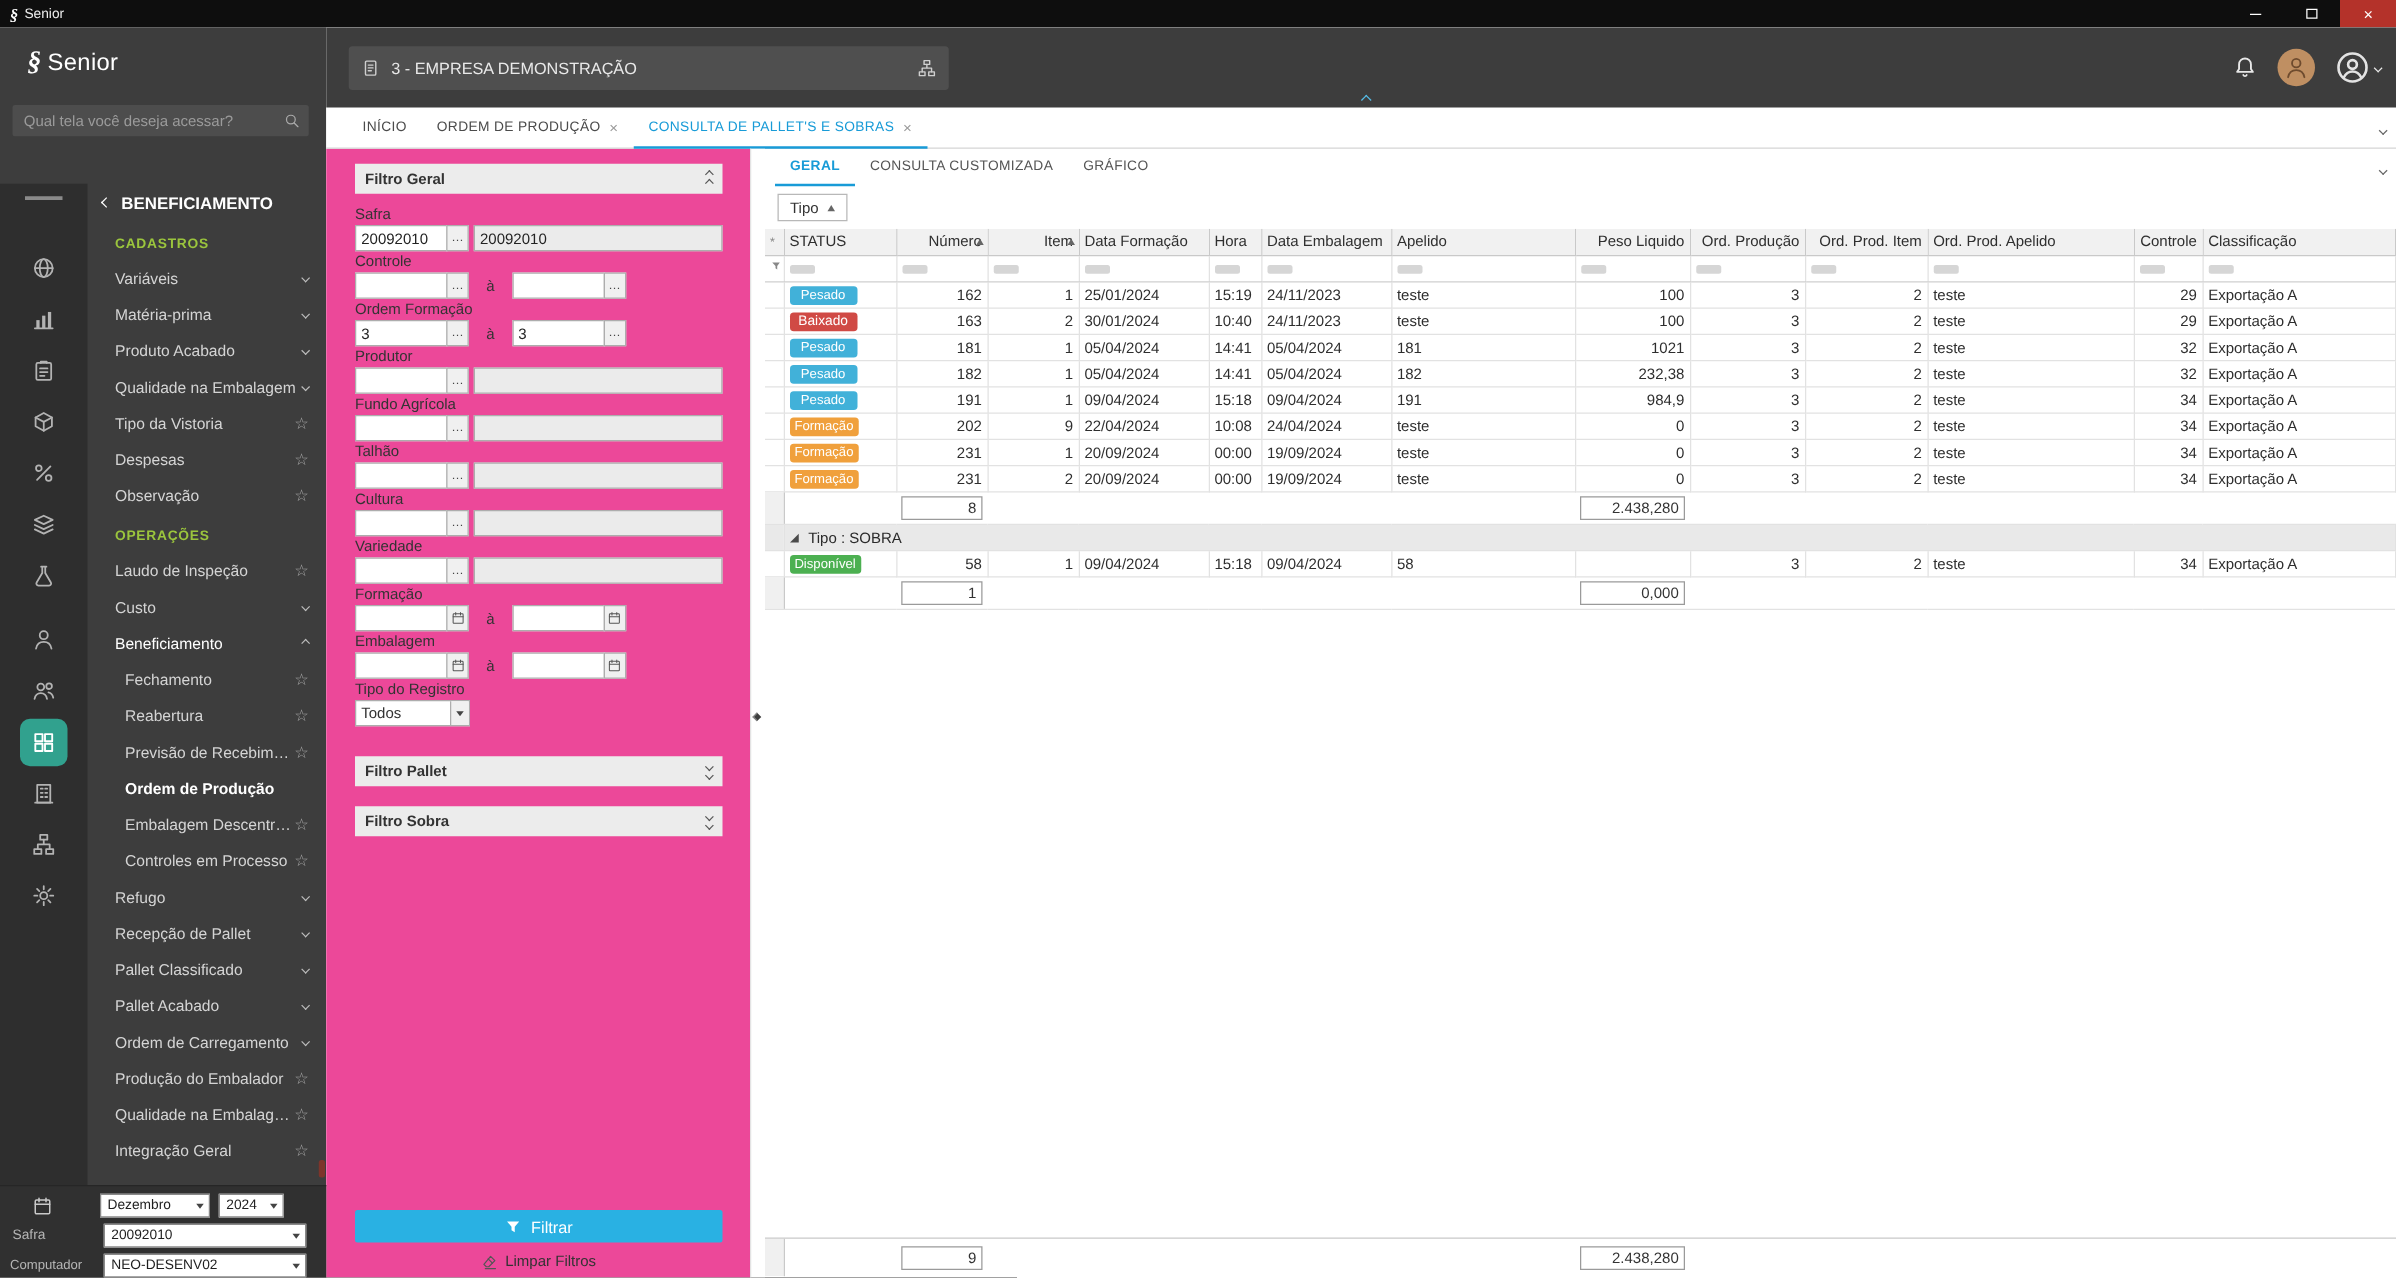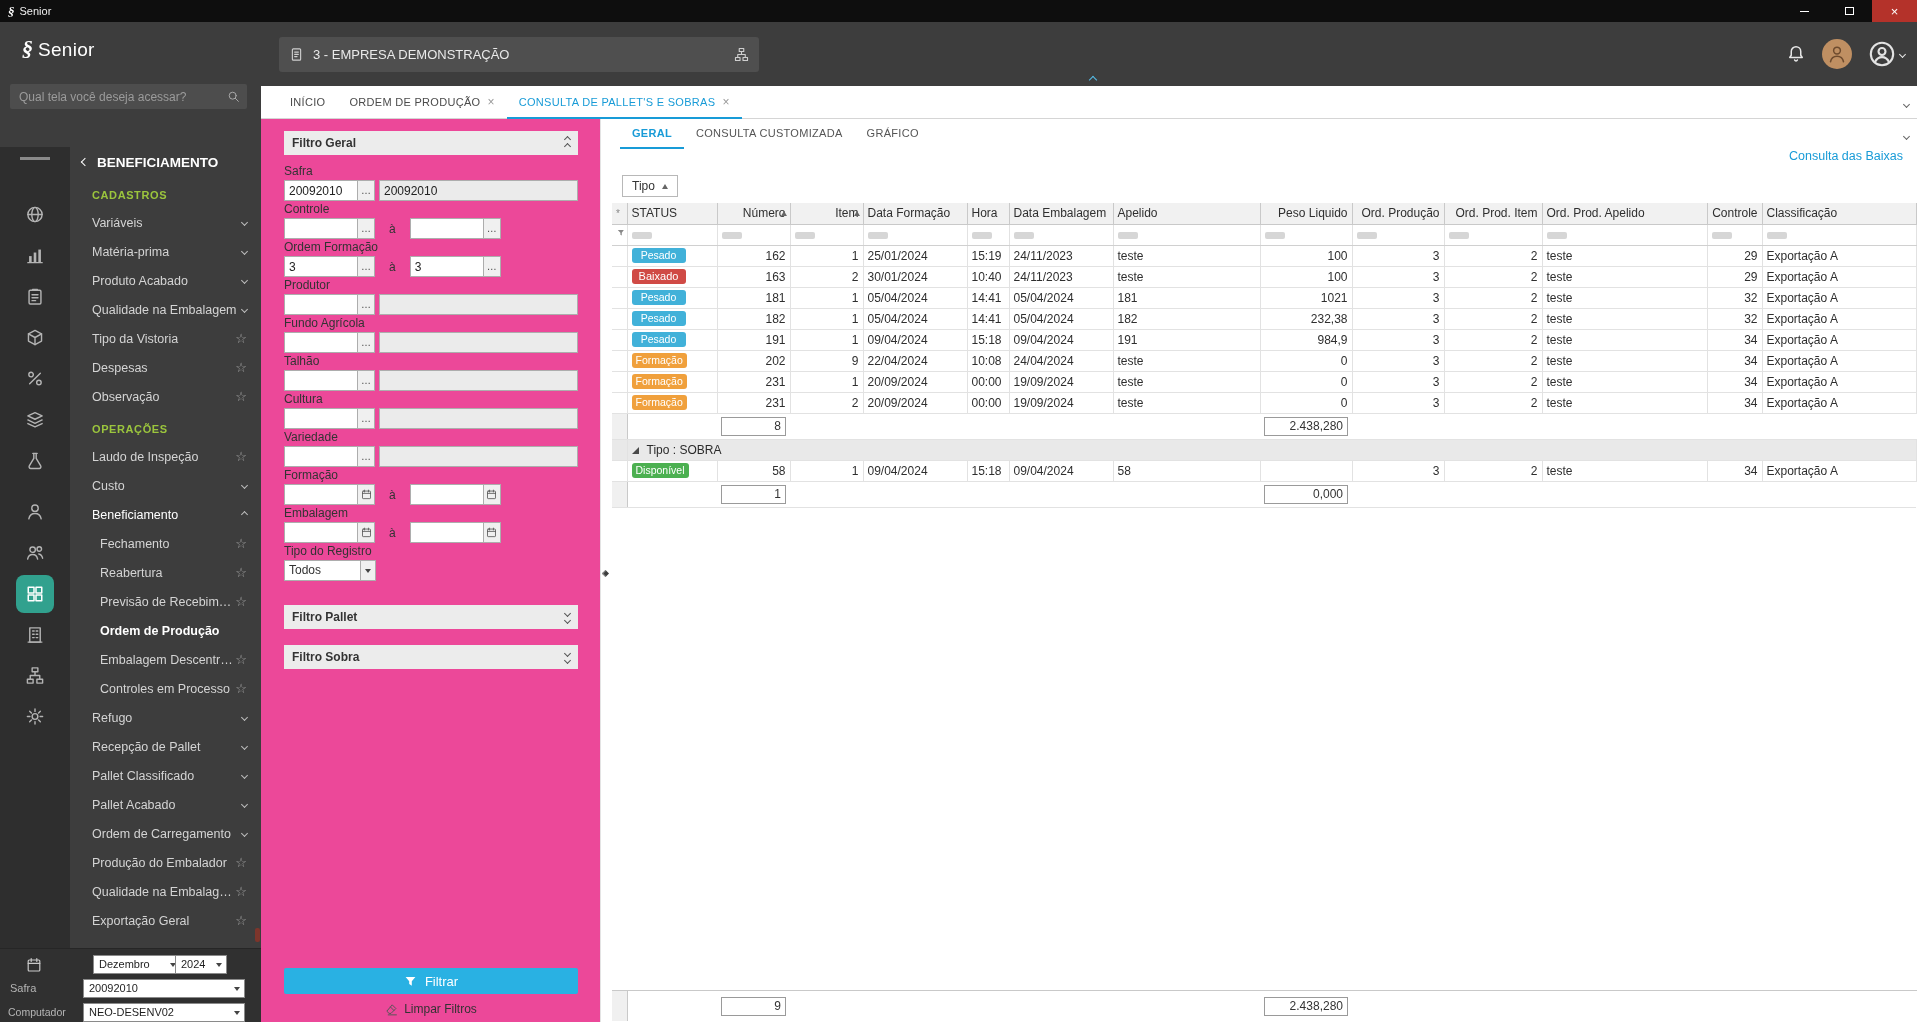--- a/index.html
+++ b/index.html
@@ -376,35 +376,35 @@
               </div>
               <div class="mitem">
                 <span class="mlabel">Produção do Embalador</span>
                 <span class="star">☆</span>
               </div>
               <div class="mitem">
                 <span class="mlabel">Qualidade na Embalagem</span>
                 <span class="star">☆</span>
               </div>
               <div class="mitem">
-                <span class="mlabel">Exportação Geral</span>
+                <span class="mlabel">Integração Geral</span>
                 <span class="star">☆</span>
               </div>
             </div>
           <div class="menu-thumb"></div>
         </div>
       </div>
       <div class="left-foot">
         <span class="lf-cal ico" id="cal-ico">
             <svg viewBox="0 0 16 16" fill="none" stroke="currentColor" stroke-width="1.2" stroke-linecap="round" stroke-linejoin="round" style="width:100%;height:100%;display:block">
               <rect x="2.2" y="3" width="11.6" height="11" rx="1"></rect>
               <path d="M2.2 6.4h11.6M5.2 1.6v2.8M10.8 1.6v2.8"></path>
             </svg>
           </span>
-        <div class="lf-sel" style="left:93px;top:6px;width:88px">Dezembro</div>
+        <div class="lf-sel" style="left:80px;top:6px;width:88px">Dezembro</div>
         <div class="lf-sel" style="left:175px;top:6px;width:52px">2024</div>
         <span class="lf-label" style="left:10px;top:33px">Safra</span>
         <div class="lf-sel" style="left:83px;top:30px;width:162px">20092010</div>
         <span class="lf-label" style="left:8px;top:57px;font-size:10.5px">Computador</span>
         <div class="lf-sel" style="left:83px;top:54px;width:162px">NEO-DESENV02</div>
       </div>
     </div>
 
     <div class="main">
       <div class="topbar">
@@ -658,23 +658,20 @@
         </div>
 
         <section class="gridarea">
           <div class="subtabs">
             <div class="tabs" id="subtabs" style="display:flex">
                 <div class="subtab active">GERAL</div>
                 <div class="subtab">CONSULTA CUSTOMIZADA</div>
                 <div class="subtab">GRÁFICO</div>
               </div>
             <span class="strip-chev chev down sm" style="bottom:10px"></span>
-          </div>
-          <div class="linkrow">
-            <a>Consulta das Baixas</a>
           </div>
           <div class="chiprow">
             <span class="groupchip">
               <span>Tipo</span>
               <span class="sortup-css"></span>
             </span>
           </div>
           <div class="gridwrap" id="gridwrap">
               <table class="grid">
                 <colgroup>

